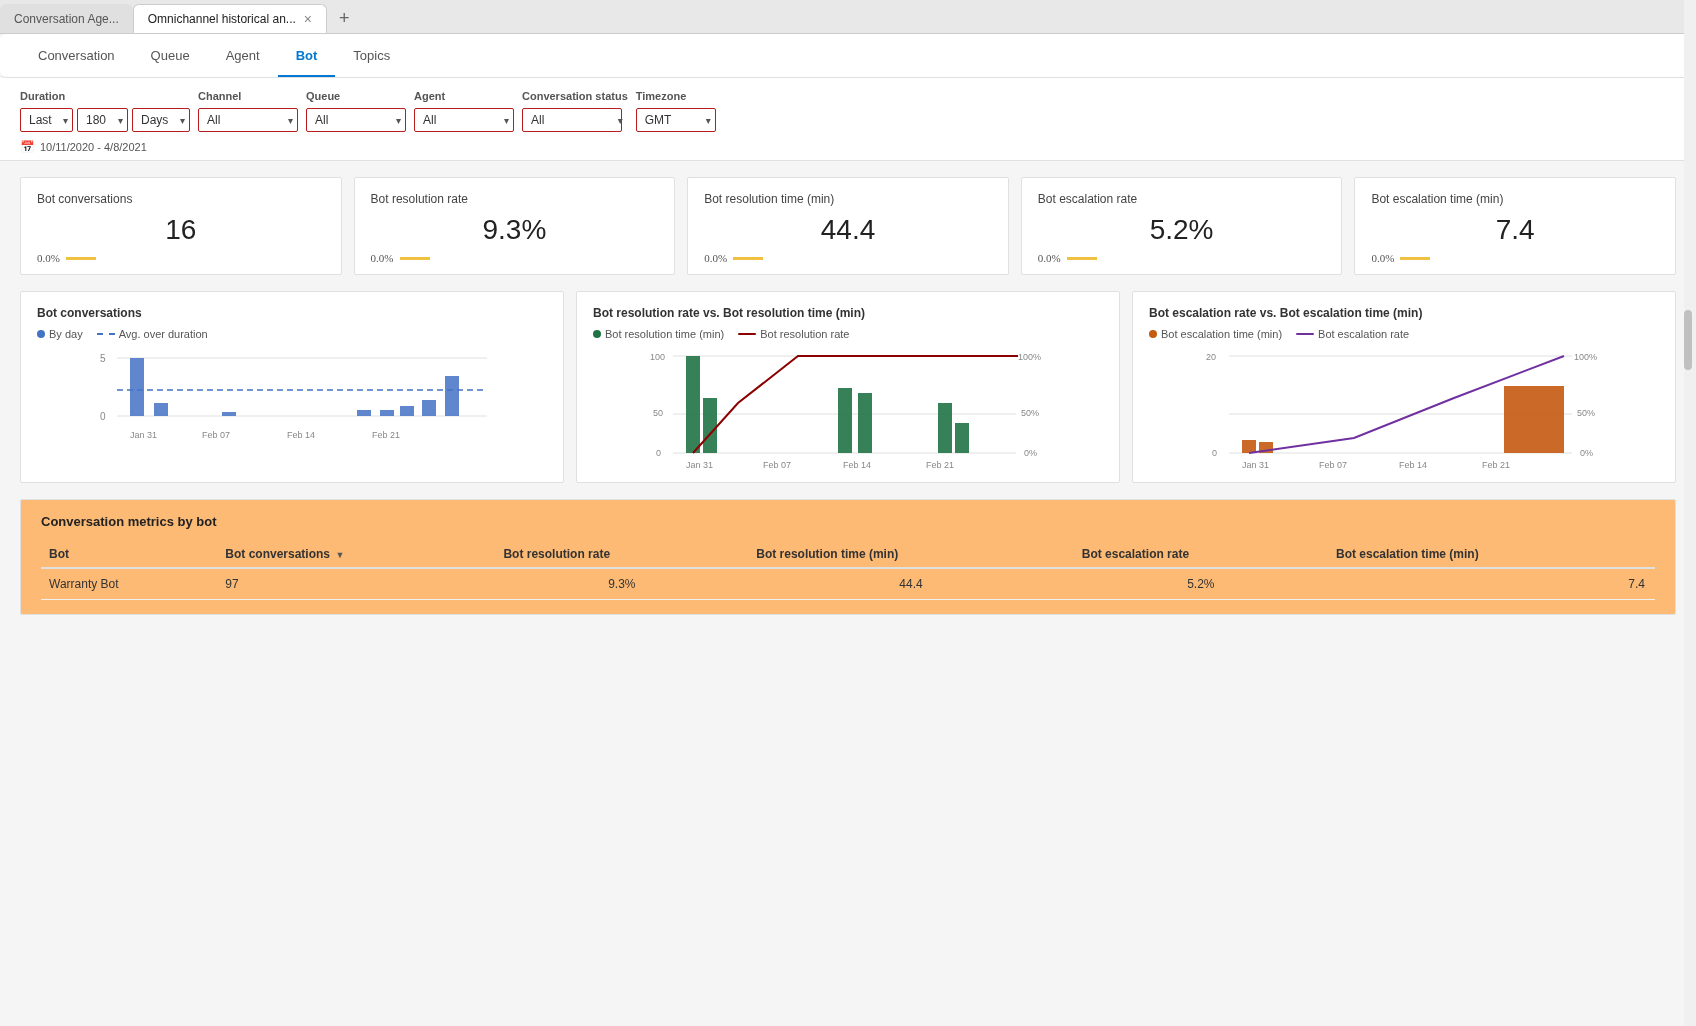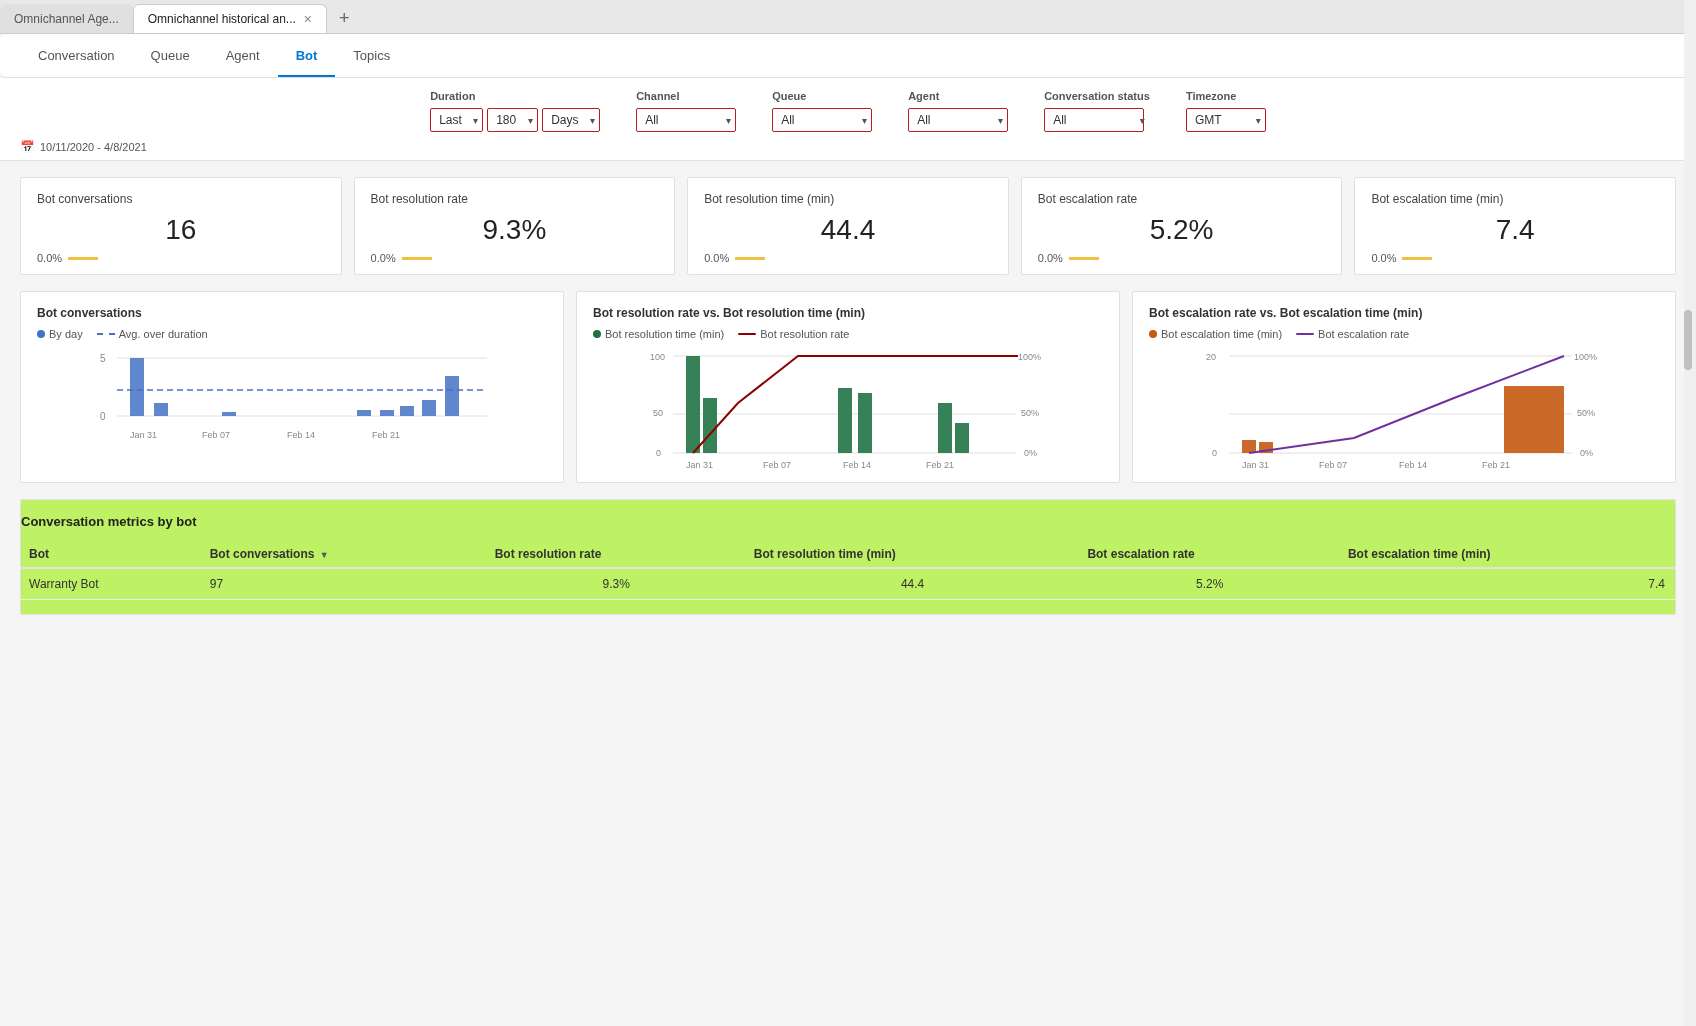--- a/index.html
+++ b/index.html
@@ -13,73 +13,73 @@
     .tab-add { margin-left: 4px; font-size: 18px; color: #666; padding: 0 8px; cursor: pointer; align-self: center; }
 
     
     .nav-tabs { display: flex; background: #fff; padding: 0 20px; border-bottom: 1px solid #e0e0e0; border-radius: 6px; }
     .nav-tab { padding: 14px 18px; font-size: 13px; color: #555; cursor: pointer; position: relative; }
     .nav-tab.active { color: #0078d4; font-weight: 600; }
     .nav-tab.active::after { content: ''; position: absolute; bottom: 0; left: 0; right: 0; height: 2px; background: #0078d4; }
 
     
     .filters-bar { background: #fff; padding: 12px 20px 0 20px; border-bottom: 1px solid #e0e0e0; }
-    .filter-row { display: flex; gap: 36px; align-items: flex-start; flex-wrap: wrap; justify-content: center; }
+    .filter-row { display: flex; gap: 8px; align-items: flex-start; flex-wrap: wrap; }
     .filter-group { display: flex; flex-direction: column; gap: 4px; }
     .filter-label { font-size: 11px; color: #555; font-weight: 600; margin-bottom: 2px; }
     .filter-controls { display: flex; gap: 4px; align-items: center; }
     .filter-select { border: 1px solid #b91c1c; background: #fff; padding: 4px 8px; font-size: 12px; cursor: pointer; color: #333; border-radius: 2px; appearance: none; padding-right: 20px; position: relative; }
     .select-wrapper { position: relative; display: inline-block; }
     .select-wrapper::after { content: '▾'; position: absolute; right: 5px; top: 50%; transform: translateY(-50%); font-size: 10px; color: #555; pointer-events: none; }
     .date-range { font-size: 11px; color: #555; padding: 8px 0 6px 0; display: flex; align-items: center; gap: 5px; }
     .date-icon { font-size: 12px; }
 
     
     .main { padding: 16px 20px; background: #f5f5f5; }
 
     
     .kpi-row { display: flex; gap: 12px; margin-bottom: 16px; }
     .kpi-card { background: #fff; border-radius: 2px; border: 1px solid #e0e0e0; flex: 1; padding: 14px 16px 10px 16px; }
     .kpi-title { font-size: 12px; color: #444; margin-bottom: 8px; font-weight: 500; }
     .kpi-value { font-size: 28px; font-weight: 300; color: #222; text-align: center; margin-bottom: 6px; }
-    .kpi-footer { display: flex; align-items: center; gap: 6px; font-size: 11px; color: #555; }
+    .kpi-footer { display: flex; align-items: center; gap: 6px; font-size: 11px; color: #555; font-family: Liberation Serif, serif; }
     .kpi-change { color: #555; }
     .kpi-bar { width: 30px; height: 3px; background: #f0c040; display: inline-block; }
 
     
     .charts-row { display: flex; gap: 12px; margin-bottom: 16px; }
     .chart-card { background: #fff; border-radius: 2px; border: 1px solid #e0e0e0; flex: 1; padding: 14px 16px; }
     .chart-title { font-size: 12px; font-weight: 600; color: #333; margin-bottom: 8px; }
     .chart-legend { display: flex; gap: 14px; font-size: 11px; color: #555; margin-bottom: 8px; flex-wrap: wrap; align-items: center; }
     .legend-item { display: flex; align-items: center; gap: 4px; }
     .legend-dot { width: 8px; height: 8px; border-radius: 50%; display: inline-block; }
     .legend-dash { width: 18px; height: 2px; display: inline-block; border-top: 2px dashed; }
     .legend-line { width: 18px; height: 2px; display: inline-block; }
     .chart-area { position: relative; height: 120px; }
 
     
-    .table-section { background: #bef264; border-radius: 2px; border: 1px solid #e0e0e0; padding: 14px 0; }
+    .table-section { background: #fdba74; border-radius: 2px; border: 1px solid #e0e0e0; padding: 14px 20px; }
     .table-section-title { font-size: 13px; font-weight: 600; margin-bottom: 12px; color: #222; }
     table { width: 100%; border-collapse: collapse; font-size: 12px; }
     th { text-align: left; padding: 6px 8px; color: #333; font-weight: 600; border-bottom: 2px solid #e0e0e0; }
     td { padding: 8px 8px; color: #333; border-bottom: 1px solid #f0f0f0; }
     .sort-icon { font-size: 9px; color: #555; margin-left: 2px; }
 
     
     .scrollbar { position: fixed; right: 0; top: 0; width: 12px; height: 100%; background: #f0f0f0; }
     .scrollbar-thumb { width: 8px; height: 60px; background: #c0c0c0; border-radius: 4px; margin: 2px auto; position: absolute; top: 30%; }
 
     svg { overflow: visible; }
   </style>
 </head>
 <body>
 
 <div class="browser-tabs">
   <div class="tab">
-    <span>Omnichannel Age...</span>
+    <span>Conversation Age...</span>
   </div>
   <div class="tab active">
     <span>Omnichannel historical an...</span>
     <span class="tab-close">×</span>
   </div>
   <span class="tab-add">+</span>
 </div>
 
 <div class="nav-tabs">
   <div class="nav-tab">

